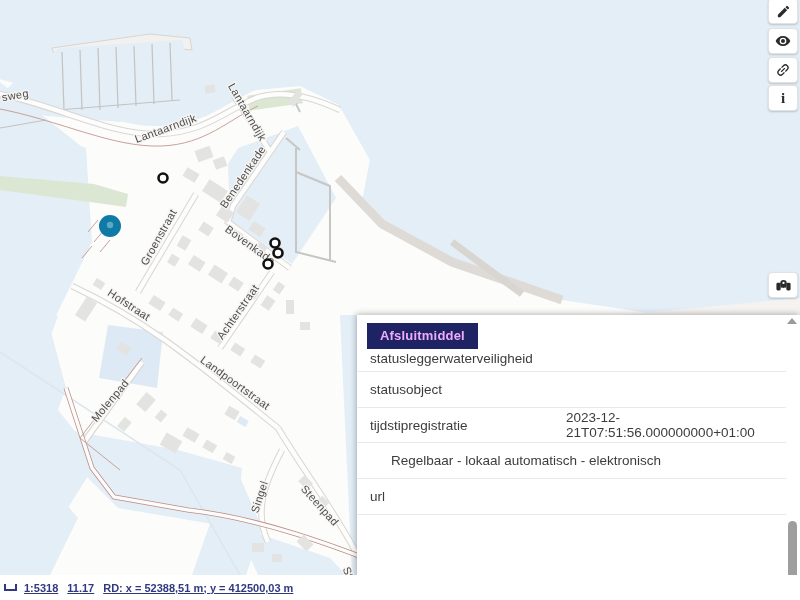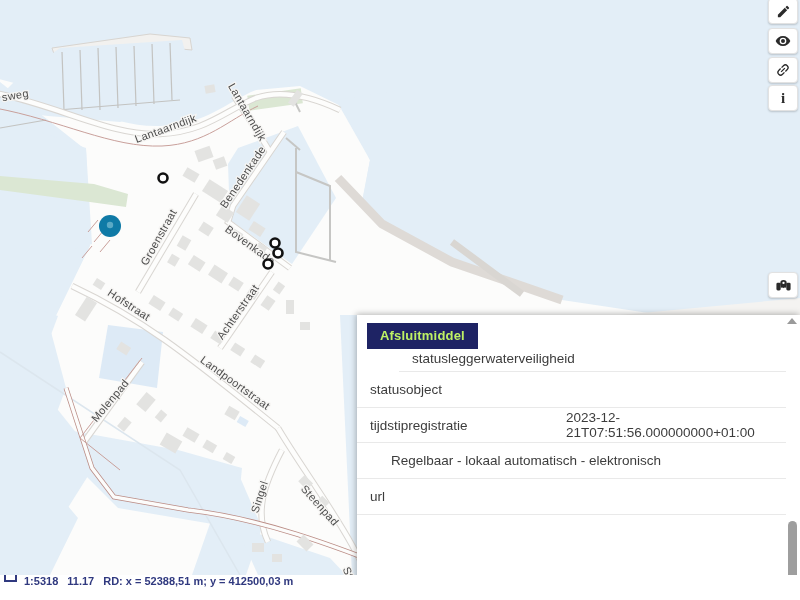--- a/index.html
+++ b/index.html
@@ -14,39 +14,39 @@
   
   .tool-btn { position:absolute; right:2px; width:30px; height:26px; background:#fff; border:1px solid #e2e2e2;
               border-radius:4px; box-shadow:0 1px 2px rgba(0,0,0,.18); display:flex; align-items:center;
               justify-content:center; cursor:pointer; z-index:30; }
   .tool-btn svg { display:block; }
   .info-glyph { font-family:"Liberation Serif", serif; font-weight:700; font-size:15px; color:#2d2d2d; line-height:1; }
 
   
   #panel { position:absolute; left:357px; top:315px; width:443px; height:285px; background:#fff;
            box-shadow:-1px -1px 6px rgba(0,0,0,.28); z-index:20; overflow:hidden; }
-  #panel-tab { position:absolute; left:10px; top:8px; padding:5px 13px 6px 13px; color:#bef264; font-size:13px;
+  #panel-tab { position:absolute; left:10px; top:8px; padding:5px 13px 6px 13px; color:#f0abfc; font-size:13px;
                font-weight:600; letter-spacing:.2px; cursor:pointer; }
   #rows { position:absolute; left:0; top:30px; right:14px; }
   .attr-row { display:flex; align-items:center; height:35.7px; border-bottom:1px solid #e9e9e9; padding-left:13px;
               font-size:13.5px; color:#3c3c3c; }
-  .attr-row.first { height:27px;margin-left:42px; }
+  .attr-row.first { height:27px; }
   .attr-label { width:175px; flex:none; }
   .attr-value { flex:1;margin-left:21px; }
   
   .scroll-arrow { position:absolute; right:3px; width:0; height:0; border-left:5px solid transparent;
                   border-right:5px solid transparent; cursor:pointer; }
   #scroll-up   { top:3px;   border-bottom:6px solid #9a9a9a; }
   #scroll-down { bottom:4px; border-top:6px solid #9a9a9a; }
   #scroll-thumb { position:absolute; right:3px; top:206px; width:9px; height:64px; background:#9e9e9e;
                   border-radius:5px; cursor:grab; }
 
   
   #statusbar { position:absolute; left:0; bottom:0; width:800px; height:25px; background:#fff; z-index:25;
-               display:flex; font-size:11px; font-weight:700; color:#30397f; }
+               display:flex; align-items:center; font-size:11px; font-weight:700; color:#30397f;text-decoration:underline; }
   #scalebar-glyph { width:13px; height:7px; border-left:2px solid #30397f; border-right:2px solid #30397f;
                     border-bottom:2px solid #30397f; margin-left:4px; margin-right:7px; }
   #statusbar .sb-item { margin-right:9px; white-space:nowrap; }
 </style>
 </head>
 <body>
 
 <div id="stage">
 
   <svg id="map" viewBox="0 0 800 575">

